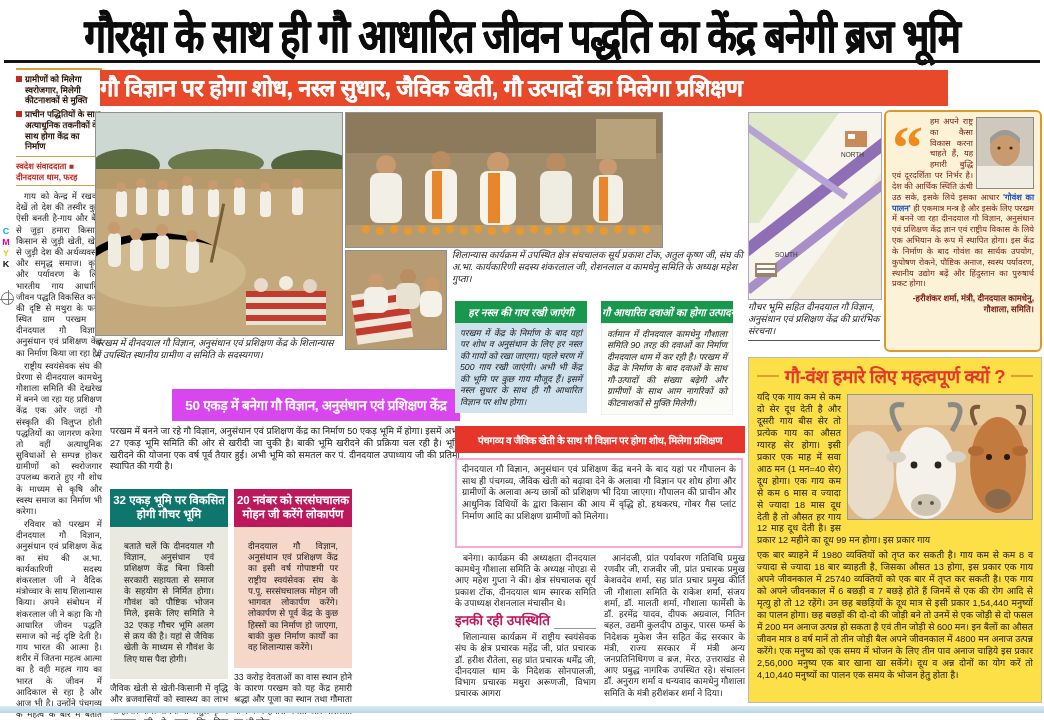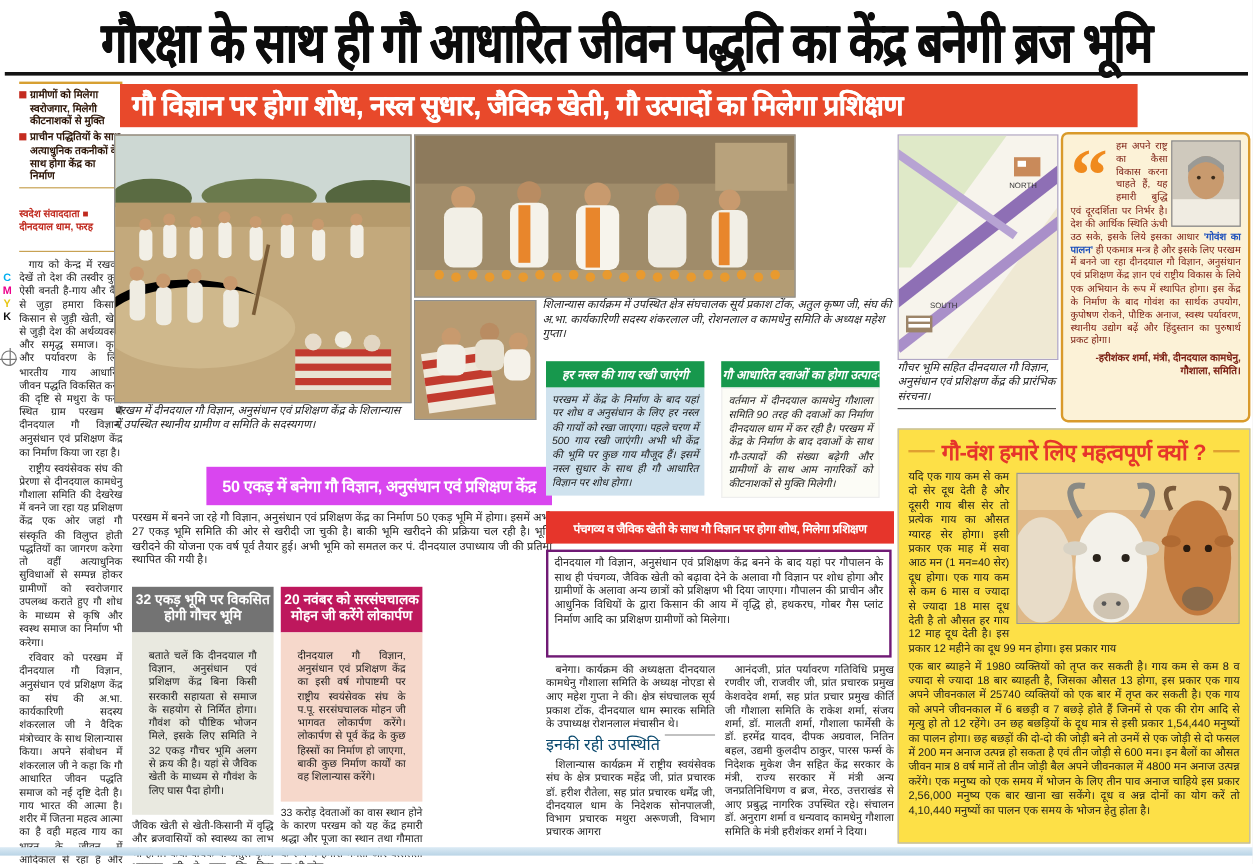--- a/index.html
+++ b/index.html
@@ -6,79 +6,79 @@
   .page{position:relative;width:1044px;height:720px;background:#ffffff;overflow:hidden;
         font-family:"Liberation Sans",sans-serif;color:#1c1c1c;margin:0 auto;}
   
   .masthead{position:absolute;left:6px;top:2px;width:1032px;height:56px;
     font-size:38px;font-weight:900;letter-spacing:-1px;white-space:nowrap;text-align:center;
     color:#0c0c0c;transform:scaleY(1.22);transform-origin:top center;
     text-shadow:0.6px 0 #0c0c0c, -0.3px 0 #0c0c0c;}
   .head-rule{position:absolute;left:4px;top:60px;width:1036px;height:3px;background:#141414;}
   
   .banner{position:absolute;left:100px;top:70px;width:848px;height:36px;background:#e8492b;
-    color:#fff;font-weight:bold;font-size:23px;line-height:37px;padding-left:10px;
+    color:#fff;font-weight:bold;font-size:23px;line-height:37px;padding-left:0;
     letter-spacing:-0.4px;white-space:nowrap;overflow:hidden;box-sizing:border-box;
     text-shadow:0.4px 0 #fff;}
   
   .printmarks{position:absolute;left:0;top:226px;width:12px;display:flex;flex-direction:column;
     align-items:center;font-size:9px;font-weight:bold;line-height:11px;}
   .pm-c{color:#00aeef}.pm-m{color:#ec008c}.pm-y{color:#e8c713}.pm-k{color:#111}
   .regmark{position:absolute;left:1px;top:292px;width:11px;height:11px;border:1px solid #777;
     border-radius:50%;}
   .regmark:before{content:"";position:absolute;left:50%;top:-3px;width:1px;height:15px;background:#777;}
   .regmark:after{content:"";position:absolute;top:50%;left:-3px;height:1px;width:15px;background:#777;}
   
   .sidebar{position:absolute;left:16px;top:66px;width:86px;}
   .sb-rule{height:2px;background:#d7a032;margin:2px 0 4px 0;}
   .sb-bullet{display:flex;gap:3px;font-size:8.6px;font-weight:bold;color:#2c1507;
     line-height:1.25;margin-bottom:3px;}
   .sb-sq{flex:0 0 6px;width:6px;height:6px;background:#c42b1f;margin-top:2px;}
   .sb-byline{font-size:8.3px;font-weight:bold;color:#c02a1f;border-top:1px solid #c8a253;
-    border-bottom:1px solid #c8a253;padding:15px 0;margin:4px 0 5px 0;}
+    border-bottom:1px solid #c8a253;padding:3px 0;margin:4px 0 5px 0;}
   .sb-par{font-size:8.6px;line-height:1.3;text-align:justify;text-indent:8px;margin:0 0 2px 0;}
   
   .photo{position:absolute;border:1px solid #8f8f8f;overflow:hidden;background:#b9a57e;}
   .caption{position:absolute;font-family:"Liberation Serif",serif;font-style:italic;
     font-weight:normal;font-size:9.4px;line-height:1.25;color:#1f1f1f;}
   
   .sec50-h{position:absolute;left:172px;top:389px;width:288px;height:32px;background:#d946ef;
     color:#fff;font-weight:bold;font-size:13.5px;display:flex;align-items:center;
     justify-content:center;white-space:nowrap;overflow:hidden;letter-spacing:-0.3px;}
   .sec50-b{position:absolute;left:110px;top:426px;width:350px;font-size:9.2px;line-height:1.28;
     text-align:justify;}
   
   .colbox{position:absolute;width:118px;}
   .colbox .hd{color:#fff;font-weight:bold;font-size:11.5px;text-align:center;line-height:1.2;
     padding:5px 2px;}
-  .hd-blue{background:#737373;}
+  .hd-blue{background:#0f766e;}
   .hd-red{background:#be185d;}
   .colbox .bd{font-size:8.7px;line-height:1.3;text-align:justify;padding:14px;}
   .bd-gray{background:#e9e9e0;}
   .bd-pink{background:#f6d8cb;}
   .colbox .fu{font-size:8.7px;line-height:1.3;text-align:justify;margin-top:4px;}
   
   .gbox{position:absolute;width:132px;font-style:italic;}
   .gbox .hd{background:#17984d;color:#fff;font-weight:bold;font-size:10.3px;text-align:center;
     padding:4px 1px;white-space:nowrap;overflow:hidden;}
   .gbox .bd{font-size:8.7px;line-height:1.32;text-align:justify;padding:5px;}
   .bd-lblue{background:#cfe2ee;}
   .bd-white{background:#fcfcf6;border:1px solid #eee;}
   
   .strip{position:absolute;left:455px;top:426px;width:290px;height:27px;background:#e6352b;
     color:#fff;font-weight:bold;font-size:10px;display:flex;align-items:center;
     justify-content:center;white-space:nowrap;overflow:hidden;letter-spacing:-0.3px;}
-  .pbox{position:absolute;left:455px;top:458px;width:288px;height:90px;border:2px solid #701a75;
+  .pbox{position:absolute;left:455px;top:458px;width:288px;height:90px;border:2px solid #f9a8d4;
     box-sizing:border-box;padding:4px 5px;font-size:9px;line-height:1.3;text-align:justify;}
   
   .midcol{position:absolute;top:553px;width:141px;height:162px;font-size:8.9px;line-height:1.26;
     text-align:justify;overflow:hidden;}
   .midcol p{margin:0 0 2px 0;text-indent:8px;}
-  .subhead{display:flex;align-items:flex-start;gap:4px;font-size:13.5px;font-weight:normal;
-    color:#0c4a6e;margin:3px 0;}
+  .subhead{display:flex;align-items:flex-end;gap:4px;font-size:13.5px;font-weight:bold;
+    color:#be185d;margin:3px 0;}
   .subhead:after{content:"";flex:1;height:1px;background:#999;}
   
   .map-cap{position:absolute;left:748px;top:302px;width:132px;border-bottom:1px solid #555;
     padding-bottom:3px;}
   
   .quote{position:absolute;left:884px;top:110px;width:158px;height:242px;background:#fcf2d7;
     border:2px solid #d99a2b;border-radius:6px;box-sizing:border-box;padding:5px 6px;
     font-size:8.2px;line-height:1.32;color:#7c2014;text-align:justify;}
   .qmark{float:left;width:38px;height:52px;font-family:"Liberation Serif",serif;
     font-size:62px;line-height:60px;color:#f08a1d;font-weight:bold;}

